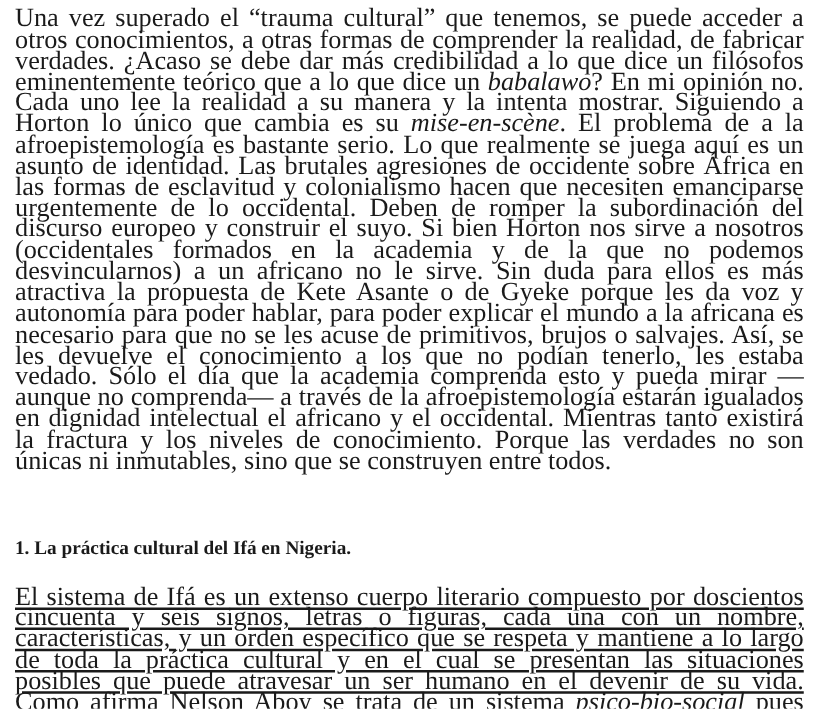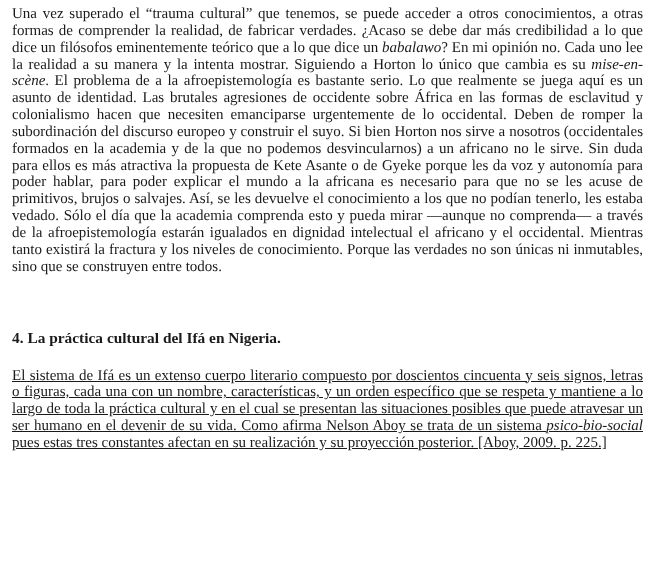--- a/index.html
+++ b/index.html
@@ -4,36 +4,36 @@
   <style>
     html, body { margin: 0; padding: 0; background: #ffffff; }
     body {
       width: 655px; height: 567px; overflow: hidden;
       font-family: "Liberation Serif", "DejaVu Serif", serif;
       color: #1a1a1a;
     }
     .page { padding: 6px 12px 0 12px; }
     p.body-text {
       margin: 0;
-      font-size: 15px;
+      font-size: 21px;
       line-height: 16.85px;
       text-align: justify;
       text-rendering: geometricPrecision;
     }
     h2.section-heading {
       margin: 53px 0 0 0;
       font-size: 15.4px;
       line-height: 17px;
       font-weight: bold;
     }
     p.second { margin-top: 22px; text-decoration: underline; }
     em { font-style: italic; }
   </style>
 </head>
 <body>
 
 <div class="page">
   <p class="body-text"><span>Una vez superado el “trauma cultural” que tenemos, se puede acceder a otros conocimientos, a otras formas de comprender la realidad, de fabricar verdades. ¿Acaso se debe dar más credibilidad a lo que dice un filósofos eminentemente teórico que a lo que dice un </span><em>babalawo</em><span>? En mi opinión no. Cada uno lee la realidad a su manera y la intenta mostrar. Siguiendo a Horton lo único que cambia es su </span><em>mise-en-scène</em><span>. El problema de a la afroepistemología es bastante serio. Lo que realmente se juega aquí es un asunto de identidad. Las brutales agresiones de occidente sobre África en las formas de esclavitud y colonialismo hacen que necesiten emanciparse urgentemente de lo occidental. Deben de romper la subordinación del discurso europeo y construir el suyo. Si bien Horton nos sirve a nosotros (occidentales formados en la academia y de la que no podemos desvincularnos) a un africano no le sirve. Sin duda para ellos es más atractiva la propuesta de Kete Asante o de Gyeke porque les da voz y autonomía para poder hablar, para poder explicar el mundo a la africana es necesario para que no se les acuse de primitivos, brujos o salvajes. Así, se les devuelve el conocimiento a los que no podían tenerlo, les estaba vedado. Sólo el día que la academia comprenda esto y pueda mirar —aunque no comprenda— a través de la afroepistemología estarán igualados en dignidad intelectual el africano y el occidental. Mientras tanto existirá la fractura y los niveles de conocimiento. Porque las verdades no son únicas ni inmutables, sino que se construyen entre todos.</span></p>
 
-  <h2 class="section-heading">4. La práctica cultural del Ifá en Nigeria.</h2>
+  <h2 class="section-heading">1. La práctica cultural del Ifá en Nigeria.</h2>
 
   <p class="body-text second"><span>El sistema de Ifá es un extenso cuerpo literario compuesto por doscientos cincuenta y seis signos, letras o figuras, cada una con un nombre, características, y un orden específico que se respeta y mantiene a lo largo de toda la práctica cultural y en el cual se presentan las situaciones posibles que puede atravesar un ser humano en el devenir de su vida. Como afirma Nelson Aboy se trata de un sistema </span><em>psico-bio-social</em><span> pues estas tres constantes afectan en su realización y su proyección posterior. [Aboy, 2009. p. 225.]</span></p>
 </div>
 
 </body></html>

